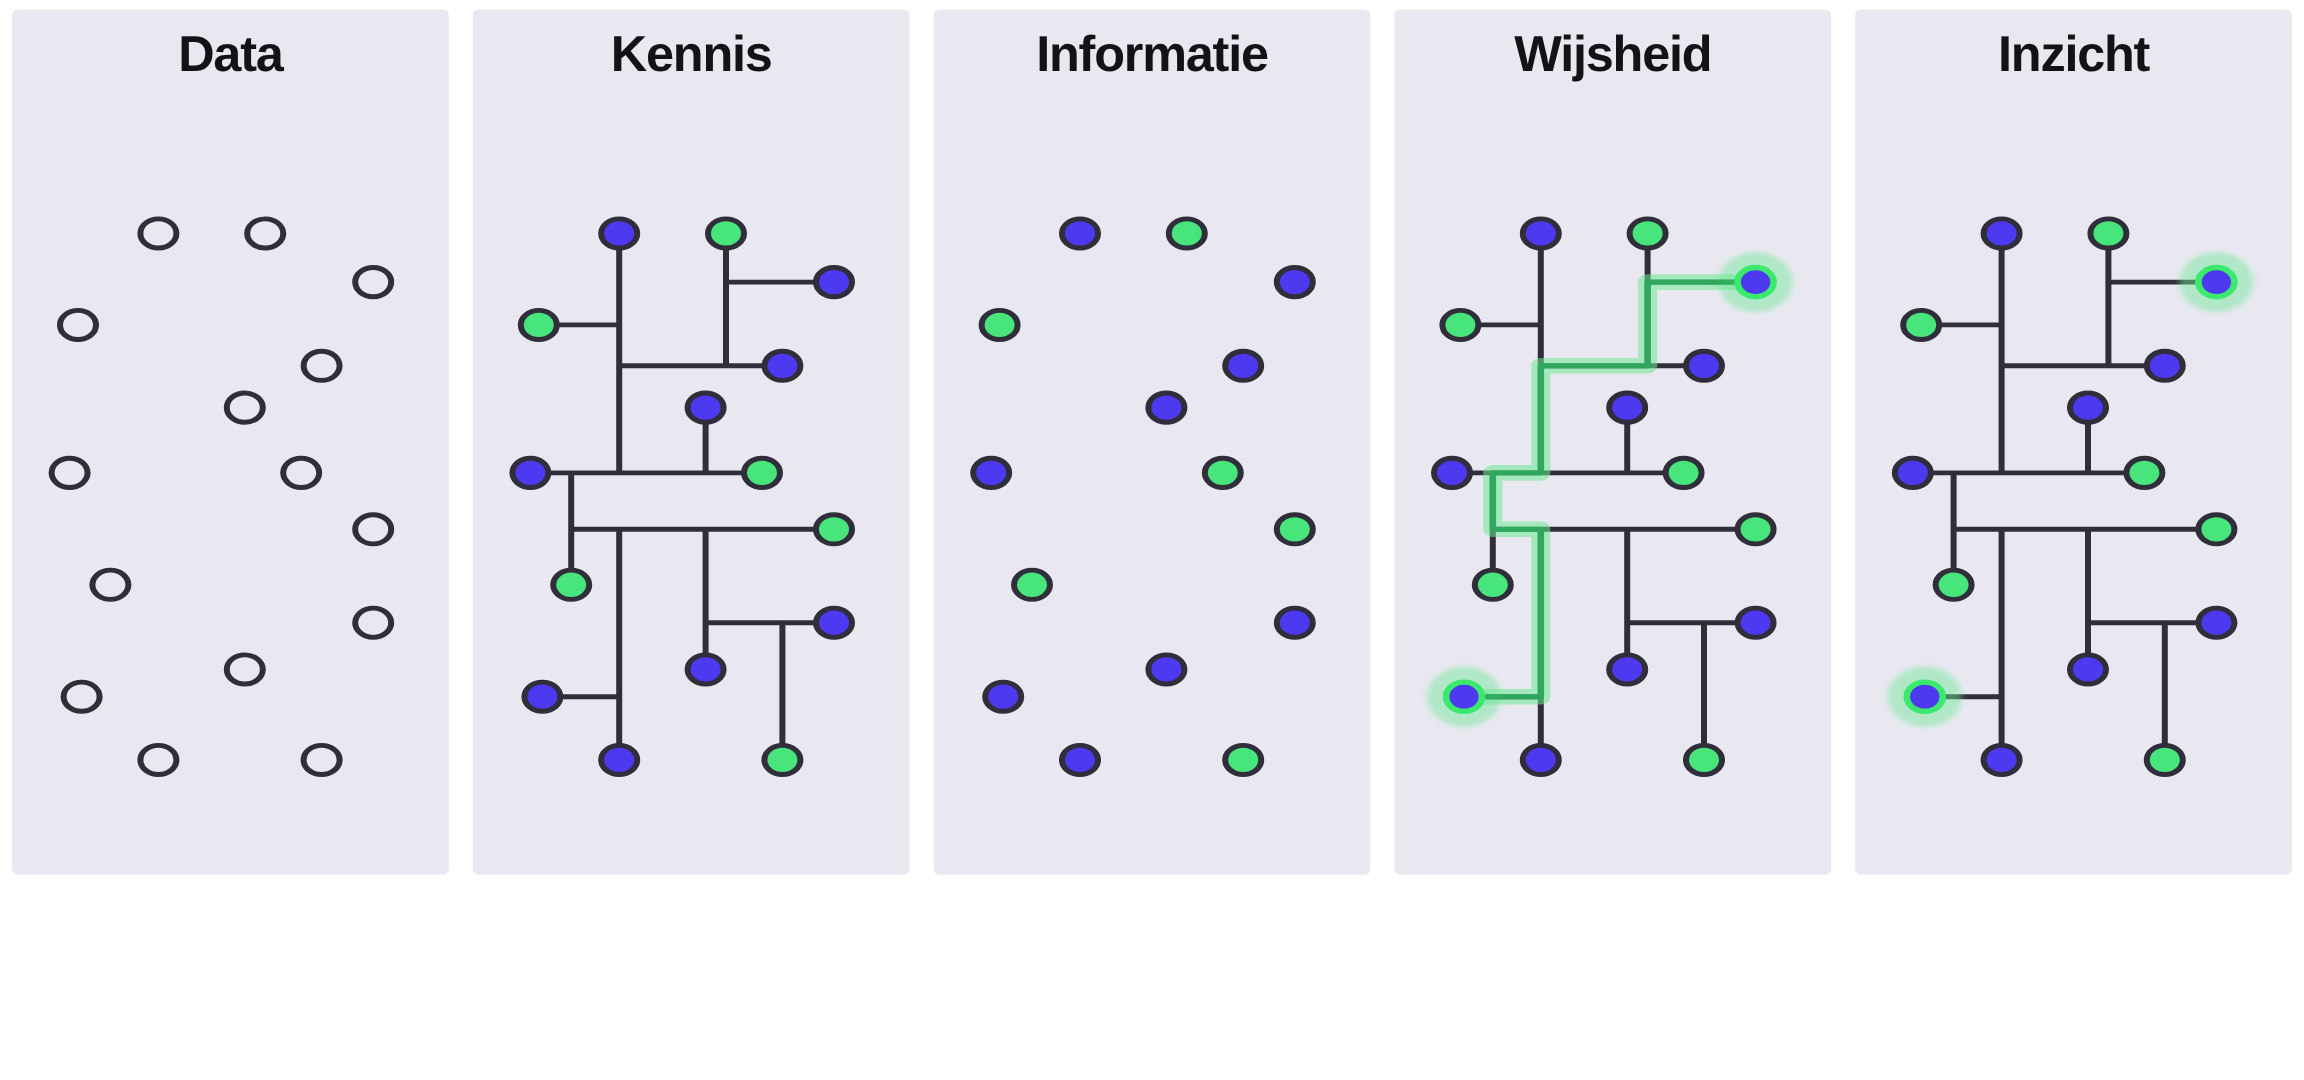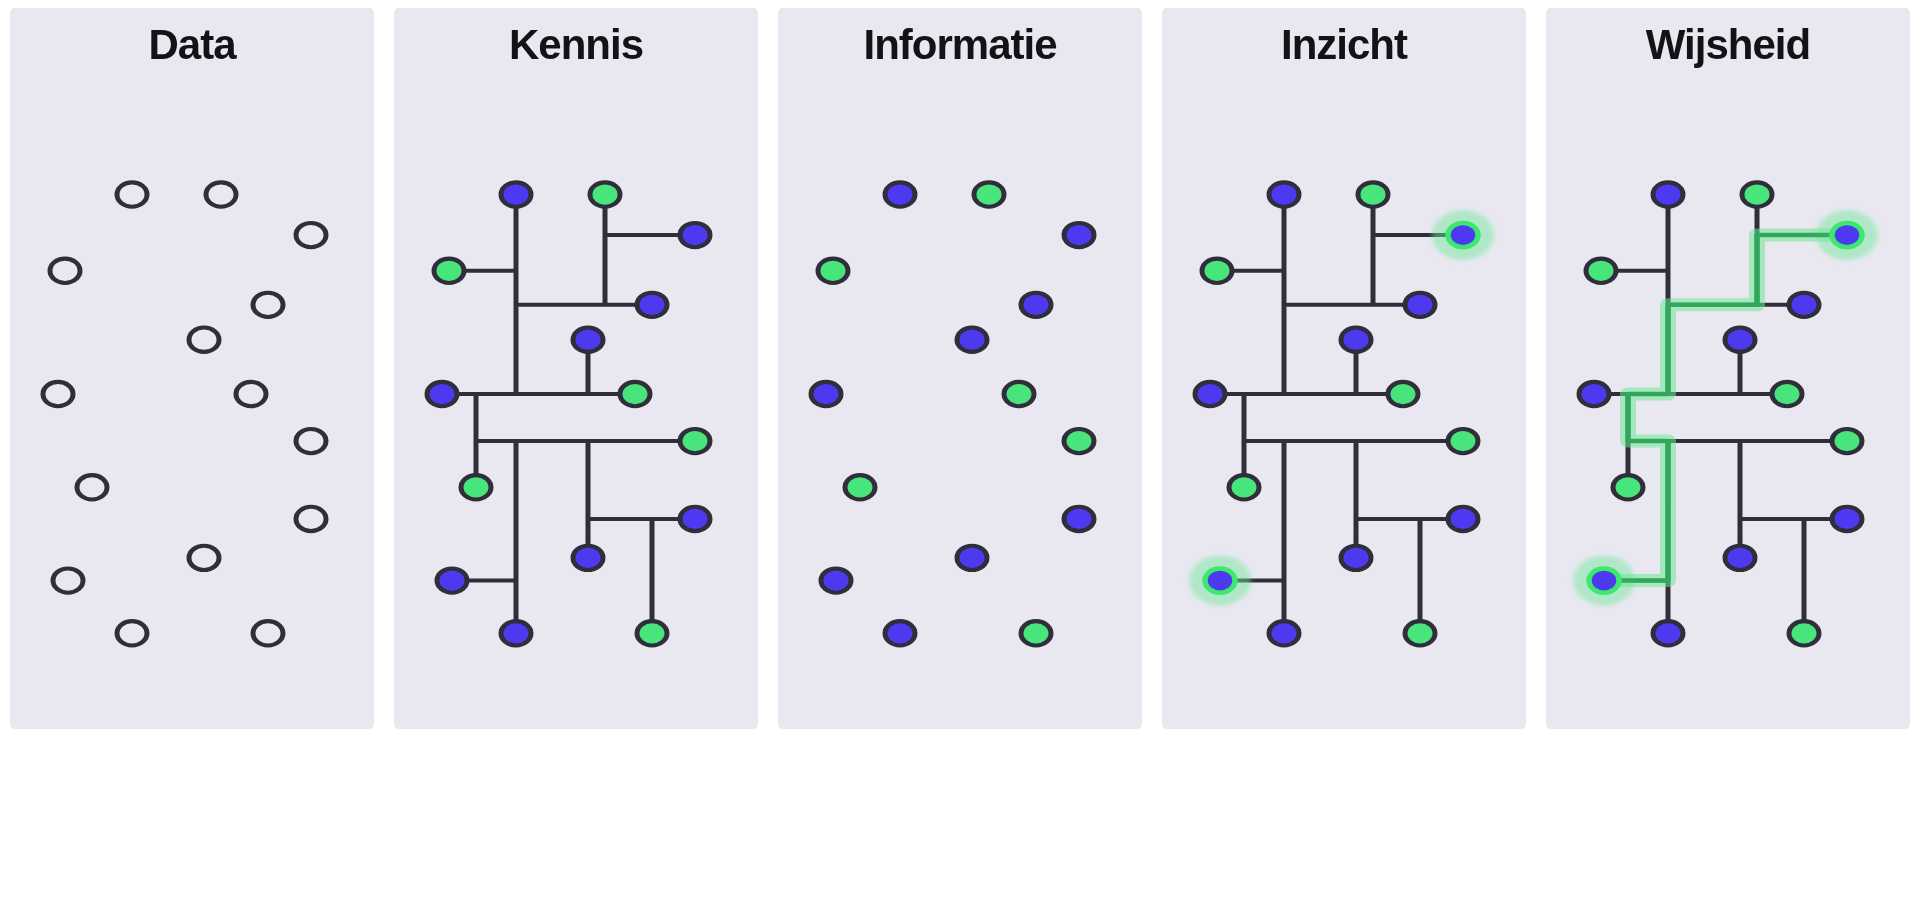--- a/index.html
+++ b/index.html
@@ -130,61 +130,20 @@
         <circle cx="241" cy="476" r="15" fill="#47e57b" stroke="#2f2e3a" stroke-width="5"></circle>
         <circle cx="301" cy="534" r="15" fill="#47e57b" stroke="#2f2e3a" stroke-width="5"></circle>
         <circle cx="82" cy="591" r="15" fill="#47e57b" stroke="#2f2e3a" stroke-width="5"></circle>
         <circle cx="301" cy="630" r="15" fill="#4d3af0" stroke="#2f2e3a" stroke-width="5"></circle>
         <circle cx="194" cy="678" r="15" fill="#4d3af0" stroke="#2f2e3a" stroke-width="5"></circle>
         <circle cx="58" cy="706" r="15" fill="#4d3af0" stroke="#2f2e3a" stroke-width="5"></circle>
         <circle cx="122" cy="771" r="15" fill="#4d3af0" stroke="#2f2e3a" stroke-width="5"></circle>
         <circle cx="258" cy="771" r="15" fill="#47e57b" stroke="#2f2e3a" stroke-width="5"></circle>
       </svg>
     <h2>Informatie</h2>
-  </section>
-  <section class="panel">
-    <svg class="graph" viewBox="0 0 364 889" preserveAspectRatio="none">
-        <defs>
-          <filter id="halo-blur-inzicht" x="-50%" y="-50%" width="200%" height="200%">
-            <feGaussianBlur in="SourceGraphic" stdDeviation="2.5"></feGaussianBlur>
-          </filter>
-        </defs>
-        <line x1="122" y1="230" x2="122" y2="476" stroke="#2f2e3a" stroke-width="5"></line>
-        <line x1="55" y1="324" x2="122" y2="324" stroke="#2f2e3a" stroke-width="5"></line>
-        <line x1="211" y1="230" x2="211" y2="366" stroke="#2f2e3a" stroke-width="5"></line>
-        <line x1="211" y1="280" x2="301" y2="280" stroke="#2f2e3a" stroke-width="5"></line>
-        <line x1="122" y1="366" x2="258" y2="366" stroke="#2f2e3a" stroke-width="5"></line>
-        <line x1="194" y1="409" x2="194" y2="476" stroke="#2f2e3a" stroke-width="5"></line>
-        <line x1="48" y1="476" x2="241" y2="476" stroke="#2f2e3a" stroke-width="5"></line>
-        <line x1="82" y1="476" x2="82" y2="591" stroke="#2f2e3a" stroke-width="5"></line>
-        <line x1="82" y1="534" x2="301" y2="534" stroke="#2f2e3a" stroke-width="5"></line>
-        <line x1="122" y1="534" x2="122" y2="771" stroke="#2f2e3a" stroke-width="5"></line>
-        <line x1="58" y1="706" x2="122" y2="706" stroke="#2f2e3a" stroke-width="5"></line>
-        <line x1="194" y1="534" x2="194" y2="678" stroke="#2f2e3a" stroke-width="5"></line>
-        <line x1="194" y1="630" x2="301" y2="630" stroke="#2f2e3a" stroke-width="5"></line>
-        <line x1="258" y1="630" x2="258" y2="771" stroke="#2f2e3a" stroke-width="5"></line>
-        <circle cx="301" cy="280" r="31" fill="rgba(110,232,148,0.46)" filter="url(#halo-blur-inzicht)"></circle>
-        <circle cx="58" cy="706" r="31" fill="rgba(110,232,148,0.46)" filter="url(#halo-blur-inzicht)"></circle>
-        <circle cx="122" cy="230" r="15" fill="#4d3af0" stroke="#2f2e3a" stroke-width="5"></circle>
-        <circle cx="211" cy="230" r="15" fill="#47e57b" stroke="#2f2e3a" stroke-width="5"></circle>
-        <circle cx="301" cy="280" r="15" fill="#4d3af0" stroke="#3ce96f" stroke-width="5.5"></circle>
-        <circle cx="55" cy="324" r="15" fill="#47e57b" stroke="#2f2e3a" stroke-width="5"></circle>
-        <circle cx="258" cy="366" r="15" fill="#4d3af0" stroke="#2f2e3a" stroke-width="5"></circle>
-        <circle cx="194" cy="409" r="15" fill="#4d3af0" stroke="#2f2e3a" stroke-width="5"></circle>
-        <circle cx="48" cy="476" r="15" fill="#4d3af0" stroke="#2f2e3a" stroke-width="5"></circle>
-        <circle cx="241" cy="476" r="15" fill="#47e57b" stroke="#2f2e3a" stroke-width="5"></circle>
-        <circle cx="301" cy="534" r="15" fill="#47e57b" stroke="#2f2e3a" stroke-width="5"></circle>
-        <circle cx="82" cy="591" r="15" fill="#47e57b" stroke="#2f2e3a" stroke-width="5"></circle>
-        <circle cx="301" cy="630" r="15" fill="#4d3af0" stroke="#2f2e3a" stroke-width="5"></circle>
-        <circle cx="194" cy="678" r="15" fill="#4d3af0" stroke="#2f2e3a" stroke-width="5"></circle>
-        <circle cx="58" cy="706" r="15" fill="#4d3af0" stroke="#3ce96f" stroke-width="5.5"></circle>
-        <circle cx="122" cy="771" r="15" fill="#4d3af0" stroke="#2f2e3a" stroke-width="5"></circle>
-        <circle cx="258" cy="771" r="15" fill="#47e57b" stroke="#2f2e3a" stroke-width="5"></circle>
-      </svg>
-    <h2>Inzicht</h2>
   </section>
   <section class="panel">
     <svg class="graph" viewBox="0 0 364 889" preserveAspectRatio="none">
         <defs>
           <filter id="halo-blur-wijsheid" x="-50%" y="-50%" width="200%" height="200%">
             <feGaussianBlur in="SourceGraphic" stdDeviation="2.5"></feGaussianBlur>
           </filter>
         </defs>
         <line x1="122" y1="230" x2="122" y2="476" stroke="#2f2e3a" stroke-width="5"></line>
         <line x1="55" y1="324" x2="122" y2="324" stroke="#2f2e3a" stroke-width="5"></line>
@@ -215,13 +174,54 @@
         <circle cx="301" cy="534" r="15" fill="#47e57b" stroke="#2f2e3a" stroke-width="5"></circle>
         <circle cx="82" cy="591" r="15" fill="#47e57b" stroke="#2f2e3a" stroke-width="5"></circle>
         <circle cx="301" cy="630" r="15" fill="#4d3af0" stroke="#2f2e3a" stroke-width="5"></circle>
         <circle cx="194" cy="678" r="15" fill="#4d3af0" stroke="#2f2e3a" stroke-width="5"></circle>
         <circle cx="58" cy="706" r="15" fill="#4d3af0" stroke="#3ce96f" stroke-width="5.5"></circle>
         <circle cx="122" cy="771" r="15" fill="#4d3af0" stroke="#2f2e3a" stroke-width="5"></circle>
         <circle cx="258" cy="771" r="15" fill="#47e57b" stroke="#2f2e3a" stroke-width="5"></circle>
       </svg>
     <h2>Wijsheid</h2>
   </section>
+  <section class="panel">
+    <svg class="graph" viewBox="0 0 364 889" preserveAspectRatio="none">
+        <defs>
+          <filter id="halo-blur-inzicht" x="-50%" y="-50%" width="200%" height="200%">
+            <feGaussianBlur in="SourceGraphic" stdDeviation="2.5"></feGaussianBlur>
+          </filter>
+        </defs>
+        <line x1="122" y1="230" x2="122" y2="476" stroke="#2f2e3a" stroke-width="5"></line>
+        <line x1="55" y1="324" x2="122" y2="324" stroke="#2f2e3a" stroke-width="5"></line>
+        <line x1="211" y1="230" x2="211" y2="366" stroke="#2f2e3a" stroke-width="5"></line>
+        <line x1="211" y1="280" x2="301" y2="280" stroke="#2f2e3a" stroke-width="5"></line>
+        <line x1="122" y1="366" x2="258" y2="366" stroke="#2f2e3a" stroke-width="5"></line>
+        <line x1="194" y1="409" x2="194" y2="476" stroke="#2f2e3a" stroke-width="5"></line>
+        <line x1="48" y1="476" x2="241" y2="476" stroke="#2f2e3a" stroke-width="5"></line>
+        <line x1="82" y1="476" x2="82" y2="591" stroke="#2f2e3a" stroke-width="5"></line>
+        <line x1="82" y1="534" x2="301" y2="534" stroke="#2f2e3a" stroke-width="5"></line>
+        <line x1="122" y1="534" x2="122" y2="771" stroke="#2f2e3a" stroke-width="5"></line>
+        <line x1="58" y1="706" x2="122" y2="706" stroke="#2f2e3a" stroke-width="5"></line>
+        <line x1="194" y1="534" x2="194" y2="678" stroke="#2f2e3a" stroke-width="5"></line>
+        <line x1="194" y1="630" x2="301" y2="630" stroke="#2f2e3a" stroke-width="5"></line>
+        <line x1="258" y1="630" x2="258" y2="771" stroke="#2f2e3a" stroke-width="5"></line>
+        <circle cx="301" cy="280" r="31" fill="rgba(110,232,148,0.46)" filter="url(#halo-blur-inzicht)"></circle>
+        <circle cx="58" cy="706" r="31" fill="rgba(110,232,148,0.46)" filter="url(#halo-blur-inzicht)"></circle>
+        <circle cx="122" cy="230" r="15" fill="#4d3af0" stroke="#2f2e3a" stroke-width="5"></circle>
+        <circle cx="211" cy="230" r="15" fill="#47e57b" stroke="#2f2e3a" stroke-width="5"></circle>
+        <circle cx="301" cy="280" r="15" fill="#4d3af0" stroke="#3ce96f" stroke-width="5.5"></circle>
+        <circle cx="55" cy="324" r="15" fill="#47e57b" stroke="#2f2e3a" stroke-width="5"></circle>
+        <circle cx="258" cy="366" r="15" fill="#4d3af0" stroke="#2f2e3a" stroke-width="5"></circle>
+        <circle cx="194" cy="409" r="15" fill="#4d3af0" stroke="#2f2e3a" stroke-width="5"></circle>
+        <circle cx="48" cy="476" r="15" fill="#4d3af0" stroke="#2f2e3a" stroke-width="5"></circle>
+        <circle cx="241" cy="476" r="15" fill="#47e57b" stroke="#2f2e3a" stroke-width="5"></circle>
+        <circle cx="301" cy="534" r="15" fill="#47e57b" stroke="#2f2e3a" stroke-width="5"></circle>
+        <circle cx="82" cy="591" r="15" fill="#47e57b" stroke="#2f2e3a" stroke-width="5"></circle>
+        <circle cx="301" cy="630" r="15" fill="#4d3af0" stroke="#2f2e3a" stroke-width="5"></circle>
+        <circle cx="194" cy="678" r="15" fill="#4d3af0" stroke="#2f2e3a" stroke-width="5"></circle>
+        <circle cx="58" cy="706" r="15" fill="#4d3af0" stroke="#3ce96f" stroke-width="5.5"></circle>
+        <circle cx="122" cy="771" r="15" fill="#4d3af0" stroke="#2f2e3a" stroke-width="5"></circle>
+        <circle cx="258" cy="771" r="15" fill="#47e57b" stroke="#2f2e3a" stroke-width="5"></circle>
+      </svg>
+    <h2>Inzicht</h2>
+  </section>
 </div>
 
 </body></html>

